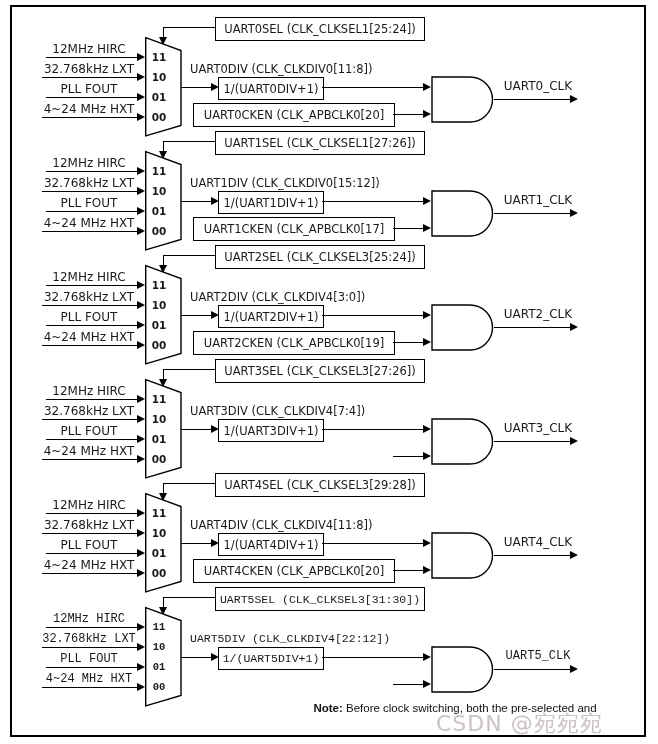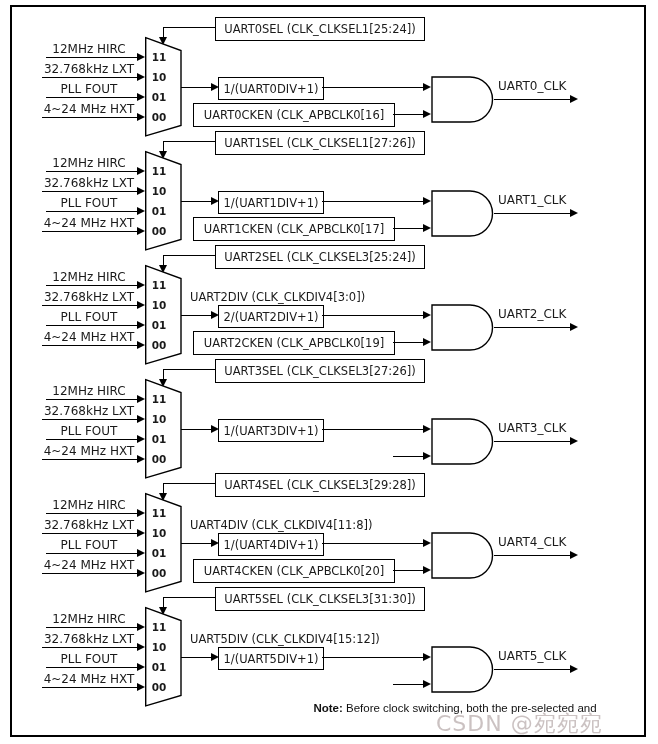--- a/index.html
+++ b/index.html
@@ -16,21 +16,21 @@
   .arr-d{position:absolute;width:0;height:0;border-left:4.5px solid transparent;
          border-right:4.5px solid transparent;border-top:8px solid #000;}
   .inlabel{position:absolute;left:36px;width:106px;height:14px;line-height:14px;
            text-align:center;font-size:12px;white-space:nowrap;}
   .muxcode{position:absolute;left:149px;width:20px;height:12px;line-height:12px;
            text-align:center;font-size:10.5px;font-weight:bold;}
   .divlabel{position:absolute;left:190px;top:45px;font-size:11.5px;white-space:nowrap;}
   .selbox{left:215px;top:0;width:208px;height:22px;}
   .divbox{left:218px;top:60px;width:104px;height:21px;}
   .ckenbox{left:193px;top:86px;width:200px;height:22px;}
-  .outlabel{position:absolute;left:498px;top:62px;width:80px;text-align:left;
+  .outlabel{position:absolute;left:498px;top:62px;width:80px;text-align:center;
             font-size:12px;white-space:nowrap;}
   #note{position:absolute;left:260px;top:702px;width:390px;text-align:center;
         font-family:"Liberation Sans",sans-serif;font-size:11.5px;line-height:12.5px;color:#111;}
   #watermark{position:absolute;left:436px;top:709px;font-size:22px;letter-spacing:1px;
              white-space:nowrap;z-index:5;font-family:"DejaVu Sans",sans-serif;}
   svg{position:absolute;overflow:visible;}
 </style>
 </head>
 <body>
 
@@ -61,24 +61,25 @@
       <polygon points="0.7,0.7 36,13.5 36,88.5 0.7,98.8" fill="#fff" stroke="#000" stroke-width="1.4"></polygon>
     </svg>
     <div class="muxcode" style="top:34px;">11</div>
     <div class="muxcode" style="top:54px;">10</div>
     <div class="muxcode" style="top:74px;">01</div>
     <div class="muxcode" style="top:94px;">00</div>
 
     <div class="hline" style="left:181px;top:70px;width:31px;"></div>
     <div class="arr-r" style="left:211px;top:66px;"></div>
 
+    <div class="divlabel">UART0DIV (CLK_CLKDIV0[11:8])</div>
     <div class="box divbox">1/(UART0DIV+1)</div>
     <div class="hline" style="left:322px;top:70px;width:101px;"></div>
     <div class="arr-r" style="left:423px;top:66px;"></div>
-    <div class="box ckenbox">UART0CKEN (CLK_APBCLK0[16]</div>
+    <div class="box ckenbox">UART0CKEN (CLK_APBCLK0[20]</div>
     <div class="hline" style="left:393px;top:97px;width:30px;"></div>
     <div class="arr-r" style="left:423px;top:93px;"></div>
 
     <svg style="left:431px;top:59px;" width="64" height="47">
       <path d="M1,1 L39,1 A22.5,22.5 0 0 1 39,46 L1,46 Z" fill="#fff" stroke="#000" stroke-width="1.4"></path>
     </svg>
 
     <div class="hline" style="left:494px;top:82px;width:76px;"></div>
     <div class="arr-r" style="left:570px;top:78px;"></div>
     <div class="outlabel">UART0_CLK</div>
@@ -108,20 +109,21 @@
       <polygon points="0.7,0.7 36,13.5 36,88.5 0.7,98.8" fill="#fff" stroke="#000" stroke-width="1.4"></polygon>
     </svg>
     <div class="muxcode" style="top:34px;">11</div>
     <div class="muxcode" style="top:54px;">10</div>
     <div class="muxcode" style="top:74px;">01</div>
     <div class="muxcode" style="top:94px;">00</div>
 
     <div class="hline" style="left:181px;top:70px;width:31px;"></div>
     <div class="arr-r" style="left:211px;top:66px;"></div>
 
+    <div class="divlabel">UART1DIV (CLK_CLKDIV0[15:12])</div>
     <div class="box divbox">1/(UART1DIV+1)</div>
     <div class="hline" style="left:322px;top:70px;width:101px;"></div>
     <div class="arr-r" style="left:423px;top:66px;"></div>
     <div class="box ckenbox">UART1CKEN (CLK_APBCLK0[17]</div>
     <div class="hline" style="left:393px;top:97px;width:30px;"></div>
     <div class="arr-r" style="left:423px;top:93px;"></div>
 
     <svg style="left:431px;top:59px;" width="64" height="47">
       <path d="M1,1 L39,1 A22.5,22.5 0 0 1 39,46 L1,46 Z" fill="#fff" stroke="#000" stroke-width="1.4"></path>
     </svg>
@@ -156,21 +158,21 @@
     </svg>
     <div class="muxcode" style="top:34px;">11</div>
     <div class="muxcode" style="top:54px;">10</div>
     <div class="muxcode" style="top:74px;">01</div>
     <div class="muxcode" style="top:94px;">00</div>
 
     <div class="hline" style="left:181px;top:70px;width:31px;"></div>
     <div class="arr-r" style="left:211px;top:66px;"></div>
 
     <div class="divlabel">UART2DIV (CLK_CLKDIV4[3:0])</div>
-    <div class="box divbox">2/(UART2DIV+1)</div>
+    <div class="box divbox">1/(UART2DIV+1)</div>
     <div class="hline" style="left:322px;top:70px;width:101px;"></div>
     <div class="arr-r" style="left:423px;top:66px;"></div>
     <div class="box ckenbox">UART2CKEN (CLK_APBCLK0[19]</div>
     <div class="hline" style="left:393px;top:97px;width:30px;"></div>
     <div class="arr-r" style="left:423px;top:93px;"></div>
 
     <svg style="left:431px;top:59px;" width="64" height="47">
       <path d="M1,1 L39,1 A22.5,22.5 0 0 1 39,46 L1,46 Z" fill="#fff" stroke="#000" stroke-width="1.4"></path>
     </svg>
 
@@ -203,20 +205,21 @@
       <polygon points="0.7,0.7 36,13.5 36,88.5 0.7,98.8" fill="#fff" stroke="#000" stroke-width="1.4"></polygon>
     </svg>
     <div class="muxcode" style="top:34px;">11</div>
     <div class="muxcode" style="top:54px;">10</div>
     <div class="muxcode" style="top:74px;">01</div>
     <div class="muxcode" style="top:94px;">00</div>
 
     <div class="hline" style="left:181px;top:70px;width:31px;"></div>
     <div class="arr-r" style="left:211px;top:66px;"></div>
 
+    <div class="divlabel">UART3DIV (CLK_CLKDIV4[7:4])</div>
     <div class="box divbox">1/(UART3DIV+1)</div>
     <div class="hline" style="left:322px;top:70px;width:101px;"></div>
     <div class="arr-r" style="left:423px;top:66px;"></div>
     <div class="hline" style="left:393px;top:97px;width:30px;"></div>
     <div class="arr-r" style="left:423px;top:93px;"></div>
 
     <svg style="left:431px;top:59px;" width="64" height="47">
       <path d="M1,1 L39,1 A22.5,22.5 0 0 1 39,46 L1,46 Z" fill="#fff" stroke="#000" stroke-width="1.4"></path>
     </svg>
 
@@ -266,21 +269,21 @@
 
     <svg style="left:431px;top:59px;" width="64" height="47">
       <path d="M1,1 L39,1 A22.5,22.5 0 0 1 39,46 L1,46 Z" fill="#fff" stroke="#000" stroke-width="1.4"></path>
     </svg>
 
     <div class="hline" style="left:494px;top:82px;width:76px;"></div>
     <div class="arr-r" style="left:570px;top:78px;"></div>
     <div class="outlabel">UART4_CLK</div>
   </div>
 
-  <div class="block" style="top: 587px;">
+  <div class="block" style="top: 587px; font-family: Liberation Mono, monospace;">
 
     <div class="box selbox">UART5SEL (CLK_CLKSEL3[31:30])</div>
     <div class="hline" style="left:163px;top:10px;width:52px;"></div>
     <div class="vline" style="left:163px;top:10px;height:11px;"></div>
     <div class="arr-d" style="left:159px;top:20px;"></div>
 
     <div class="inlabel" style="top:25px;">12MHz HIRC</div>
     <div class="inlabel" style="top:45px;">32.768kHz LXT</div>
     <div class="inlabel" style="top:65px;">PLL FOUT</div>
     <div class="inlabel" style="top:85px;">4~24 MHz HXT</div>
@@ -297,21 +300,21 @@
       <polygon points="0.7,0.7 36,13.5 36,88.5 0.7,98.8" fill="#fff" stroke="#000" stroke-width="1.4"></polygon>
     </svg>
     <div class="muxcode" style="top:34px;">11</div>
     <div class="muxcode" style="top:54px;">10</div>
     <div class="muxcode" style="top:74px;">01</div>
     <div class="muxcode" style="top:94px;">00</div>
 
     <div class="hline" style="left:181px;top:70px;width:31px;"></div>
     <div class="arr-r" style="left:211px;top:66px;"></div>
 
-    <div class="divlabel">UART5DIV (CLK_CLKDIV4[15:12])</div>
+    <div class="divlabel">UART5DIV (CLK_CLKDIV4[22:12])</div>
     <div class="box divbox">1/(UART5DIV+1)</div>
     <div class="hline" style="left:322px;top:70px;width:101px;"></div>
     <div class="arr-r" style="left:423px;top:66px;"></div>
     <div class="hline" style="left:393px;top:97px;width:30px;"></div>
     <div class="arr-r" style="left:423px;top:93px;"></div>
 
     <svg style="left:431px;top:59px;" width="64" height="47">
       <path d="M1,1 L39,1 A22.5,22.5 0 0 1 39,46 L1,46 Z" fill="#fff" stroke="#000" stroke-width="1.4"></path>
     </svg>
 

